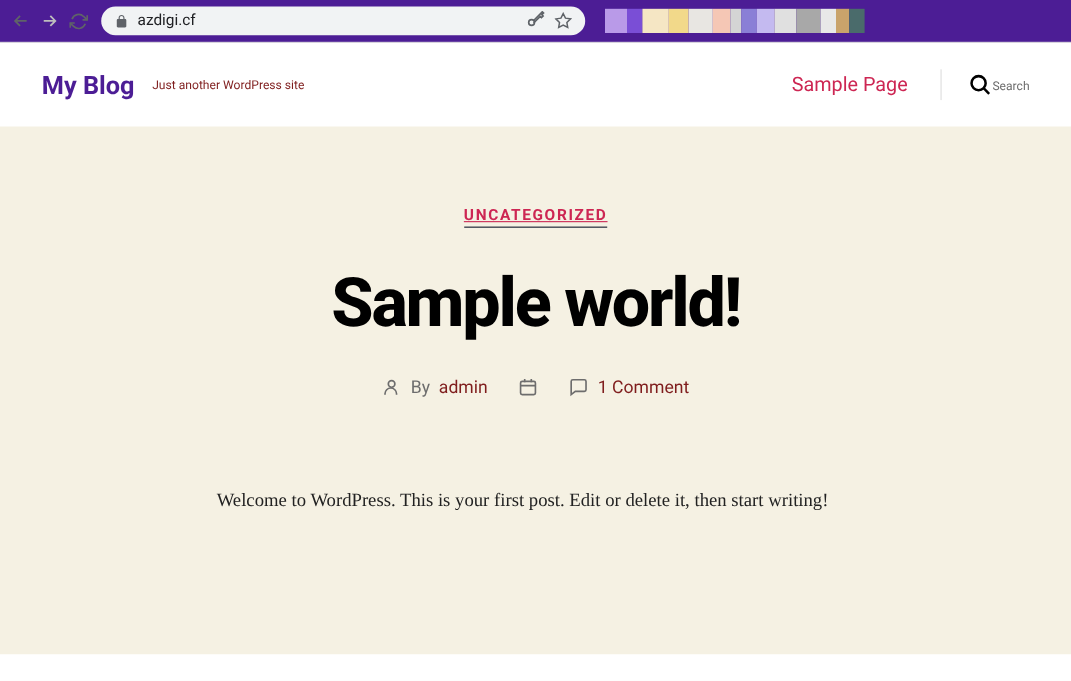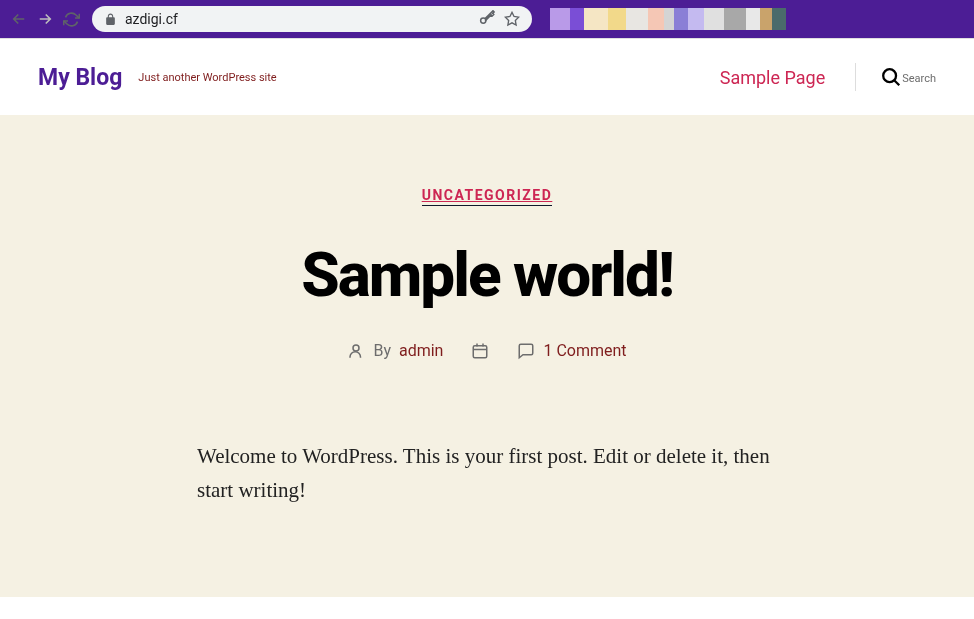--- a/index.html
+++ b/index.html
@@ -27,21 +27,21 @@
     .search-label { font-size: 11px; color: #6d6d6d; margin-top: 3px; }
     
     
     .content { background: #f5f1e3; padding: 70px 40px 90px; min-height: 480px; }
     .post { max-width: 740px; margin: 0 auto; text-align: center; }
     .category { display: inline-block; font-size: 14px; font-weight: 700; letter-spacing: 1.5px; color: #cd2653; border-bottom: 1px solid #0f172a; padding-bottom: 2px; }
     .post-title { font-size: 62px; font-weight: 800; color: #000; margin: 32px 0 30px; letter-spacing: -2px; }
     .meta { display: flex; justify-content: center; align-items: center; gap: 28px; color: #6d6d6d; font-size: 16px; }
     .meta-item { display: flex; align-items: center; gap: 8px; }
     .meta-item a { color: #7f1d1d; text-decoration: none; }
-    .post-body { max-width: 580px; margin: 80px auto 0; text-align: left; font-family: Georgia, "Times New Roman", serif; font-size: 21px; line-height: 1.6; color: #222; }
+    .post-body { max-width: 580px; margin: 80px auto 0; text-align: left; font-family: Georgia, "Times New Roman", serif; font-size: 17px; line-height: 1.6; color: #222; }
     
     svg { display: block; }
   </style>
 </head>
 <body>
 
 <div class="browser-chrome">
   <div class="nav-btn">
     <svg width="18" height="18" viewBox="0 0 24 24" fill="none" stroke="currentColor" stroke-width="2.2">
         <path d="M19 12H5M11 18l-6-6 6-6"></path>

